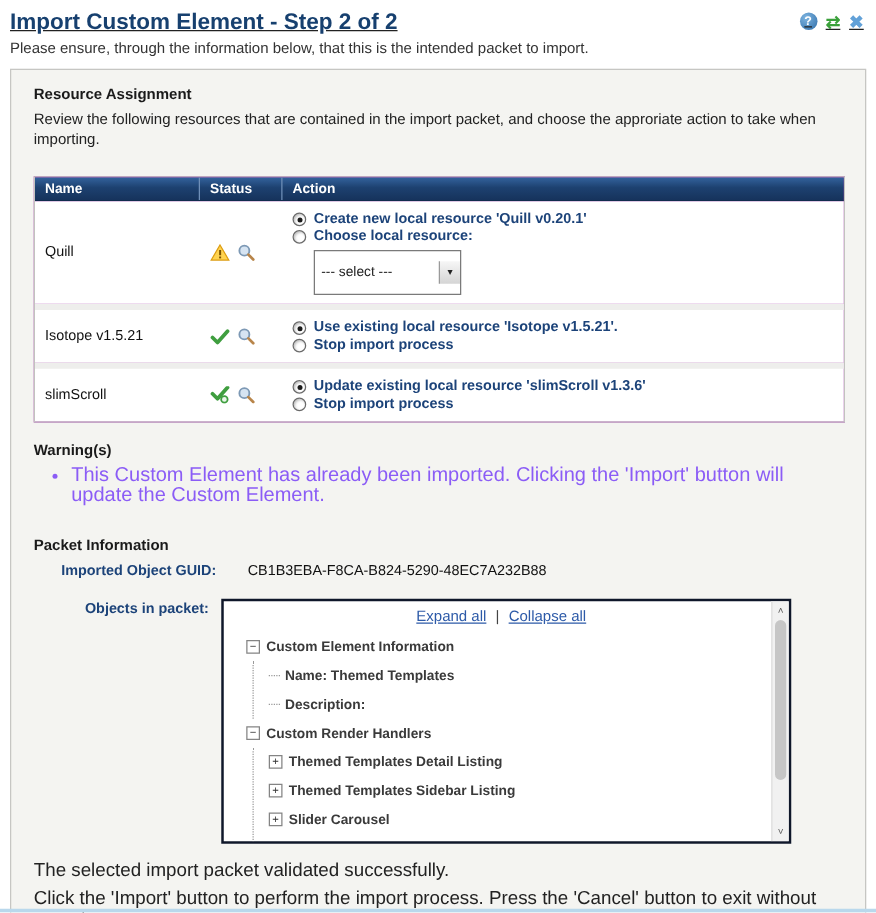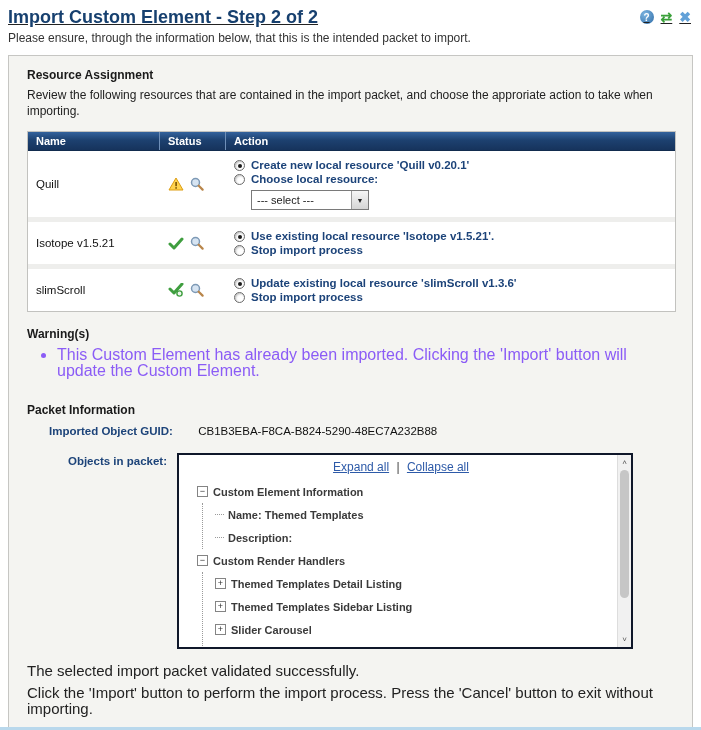--- a/index.html
+++ b/index.html
@@ -19,42 +19,42 @@
   .hicon.close { color:#62a1d8; font-size:14px; font-weight:bold; }
   .subtitle { margin-top:3px; font-size:12px; line-height:14px; color:#333; }
 
   
   .main-box { margin-top:10px; border:1px solid #c6c6c3; background:#f4f4f1;
     padding:12px 16px 14px 18px; }
   .section-heading { font-size:12px; font-weight:bold; color:#1a1a1a; }
   .section-desc { margin-top:5px; font-size:12px; line-height:16px; color:#222; }
 
   
-  .res-table { margin-top:12px; border:1px solid #c2c2bf; background:#a21caf; }
+  .res-table { margin-top:22px; border:1px solid #c2c2bf; background:#a21caf; }
   .res-head { display:flex; height:19px;
     background:linear-gradient(180deg,#33629c 0%,#1d4170 45%,#16335c 100%);
     border-bottom:1px solid #122c4e; }
   .res-head > div { color:#fff; font-size:11px; font-weight:bold; line-height:18px;
     padding-left:8px; }
   .hd-name { width:132px; border-right:1px solid #6f8fb8; }
   .hd-status { width:66px; border-right:1px solid #6f8fb8; }
   .hd-action { flex:1; }
   .res-row { display:flex; background:#fff; padding:6px 0; }
   .res-row + .res-row { border-top:5px solid #eeeeec; }
   .cell-name { width:132px; padding-left:8px; font-size:11.5px; color:#111;
     display:flex; align-items:center; }
   .cell-status { width:66px; display:flex; align-items:center; gap:6px; padding-left:8px; }
   .cell-action { flex:1; padding-left:8px; }
   .action-line { display:flex; align-items:center; gap:6px; margin:2px 0; }
   .action-label { font-size:11.5px; font-weight:bold; color:#1c4379; cursor:pointer; }
   .radio { width:11px; height:11px; flex:none; border:1px solid #6a6a6a; border-radius:50%;
     background:#fff; position:relative; box-shadow:inset 1px 1px 2px rgba(0,0,0,.25); cursor:pointer; }
   .radio.checked::after { content:''; position:absolute; left:3px; top:3px; width:4px;
     height:4px; border-radius:50%; background:#1a1a1a; }
-  .dropdown { display:inline-flex; width:118px; height:20px; border:1px solid #7a7a7a;
+  .dropdown { display:inline-flex; width:118px; height:36px; border:1px solid #7a7a7a;
     background:#fff; align-items:center; margin:3px 0 1px 17px; cursor:pointer; }
   .dd-text { flex:1; padding-left:5px; font-size:11px; color:#222; }
   .dd-btn { width:17px; height:18px; background:linear-gradient(#f6f6f6,#d5d5d5);
     border-left:1px solid #9a9a9a; display:flex; align-items:center; justify-content:center;
     font-size:7px; color:#222; }
 
   
   .warn-heading { margin-top:15px; }
   .warn-list { margin:6px 0 0 0; padding-left:30px; }
   .warn-list li { font-size:16px; line-height:16px; color:#8b5cf6; max-width:620px; }

